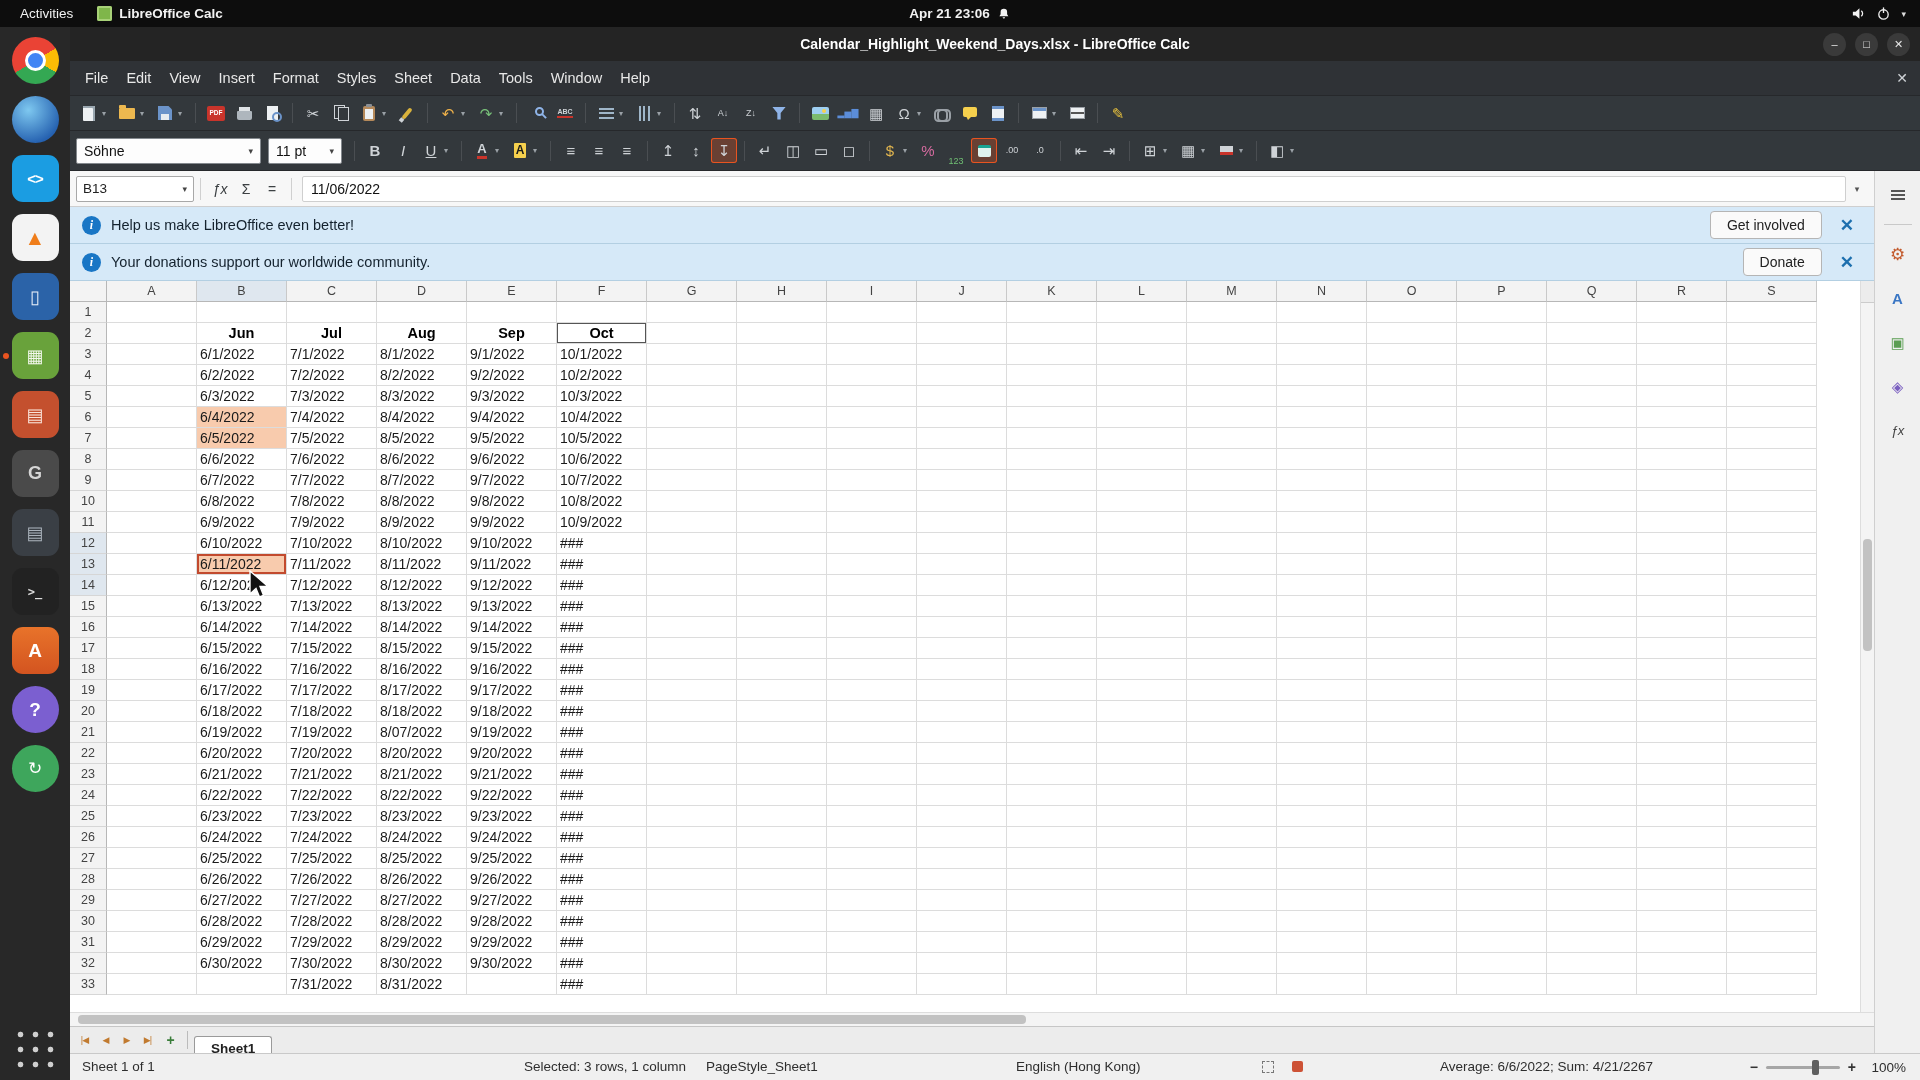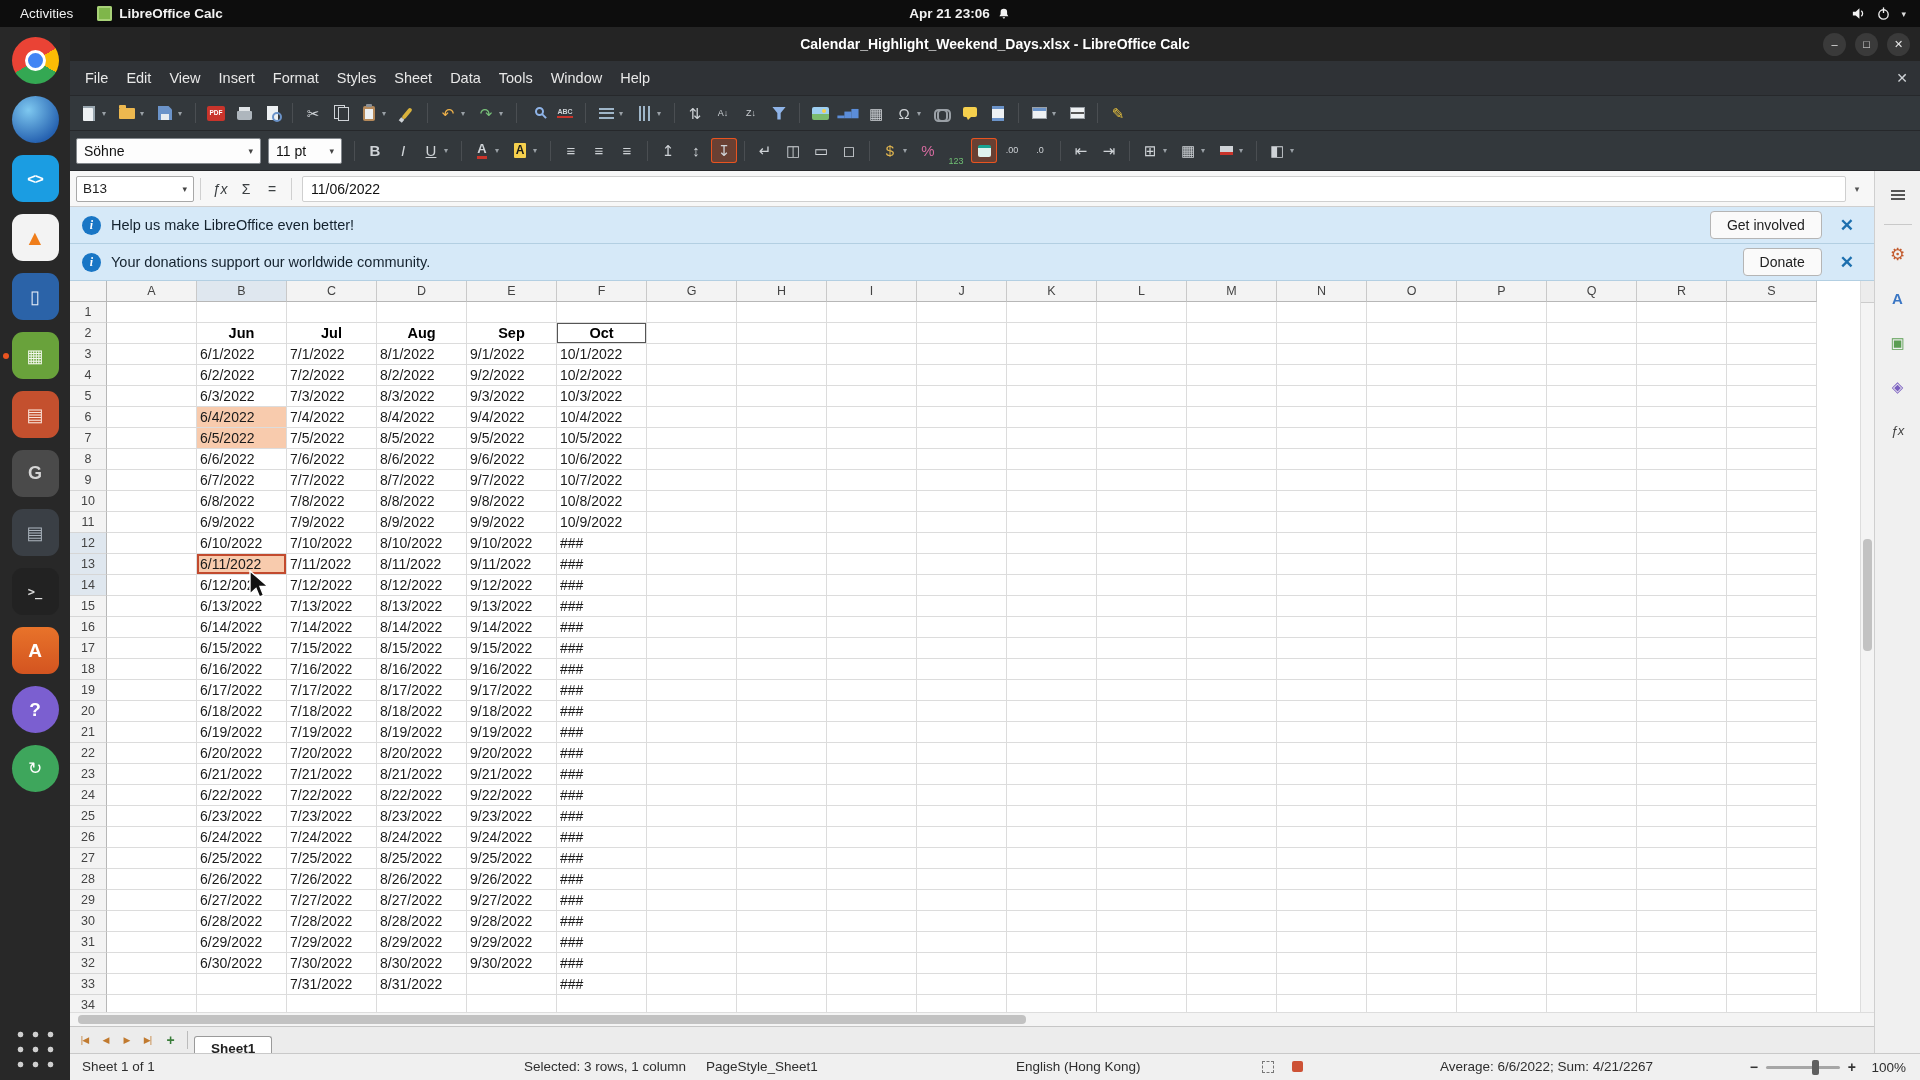--- a/index.html
+++ b/index.html
@@ -968,21 +968,21 @@
                 <div class="cell"></div>
                 <div class="cell"></div>
                 <div class="cell"></div>
                 <div class="cell"></div>
               </div>
               <div class="grow">
                 <div class="rowhead">21</div>
                 <div class="cell"></div>
                 <div class="cell">6/19/2022</div>
                 <div class="cell">7/19/2022</div>
-                <div class="cell">8/19/2022</div>
+                <div class="cell">8/07/2022</div>
                 <div class="cell">9/19/2022</div>
                 <div class="cell">###</div>
                 <div class="cell"></div>
                 <div class="cell"></div>
                 <div class="cell"></div>
                 <div class="cell"></div>
                 <div class="cell"></div>
                 <div class="cell"></div>
                 <div class="cell"></div>
                 <div class="cell"></div>
@@ -1235,42 +1235,20 @@
                 <div class="cell"></div>
               </div>
               <div class="grow">
                 <div class="rowhead">33</div>
                 <div class="cell"></div>
                 <div class="cell"></div>
                 <div class="cell">7/31/2022</div>
                 <div class="cell">8/31/2022</div>
                 <div class="cell"></div>
                 <div class="cell">###</div>
-                <div class="cell"></div>
-                <div class="cell"></div>
-                <div class="cell"></div>
-                <div class="cell"></div>
-                <div class="cell"></div>
-                <div class="cell"></div>
-                <div class="cell"></div>
-                <div class="cell"></div>
-                <div class="cell"></div>
-                <div class="cell"></div>
-                <div class="cell"></div>
-                <div class="cell"></div>
-                <div class="cell"></div>
-              </div>
-              <div class="grow">
-                <div class="rowhead">34</div>
-                <div class="cell"></div>
-                <div class="cell"></div>
-                <div class="cell"></div>
-                <div class="cell"></div>
-                <div class="cell"></div>
-                <div class="cell"></div>
                 <div class="cell"></div>
                 <div class="cell"></div>
                 <div class="cell"></div>
                 <div class="cell"></div>
                 <div class="cell"></div>
                 <div class="cell"></div>
                 <div class="cell"></div>
                 <div class="cell"></div>
                 <div class="cell"></div>
                 <div class="cell"></div>

